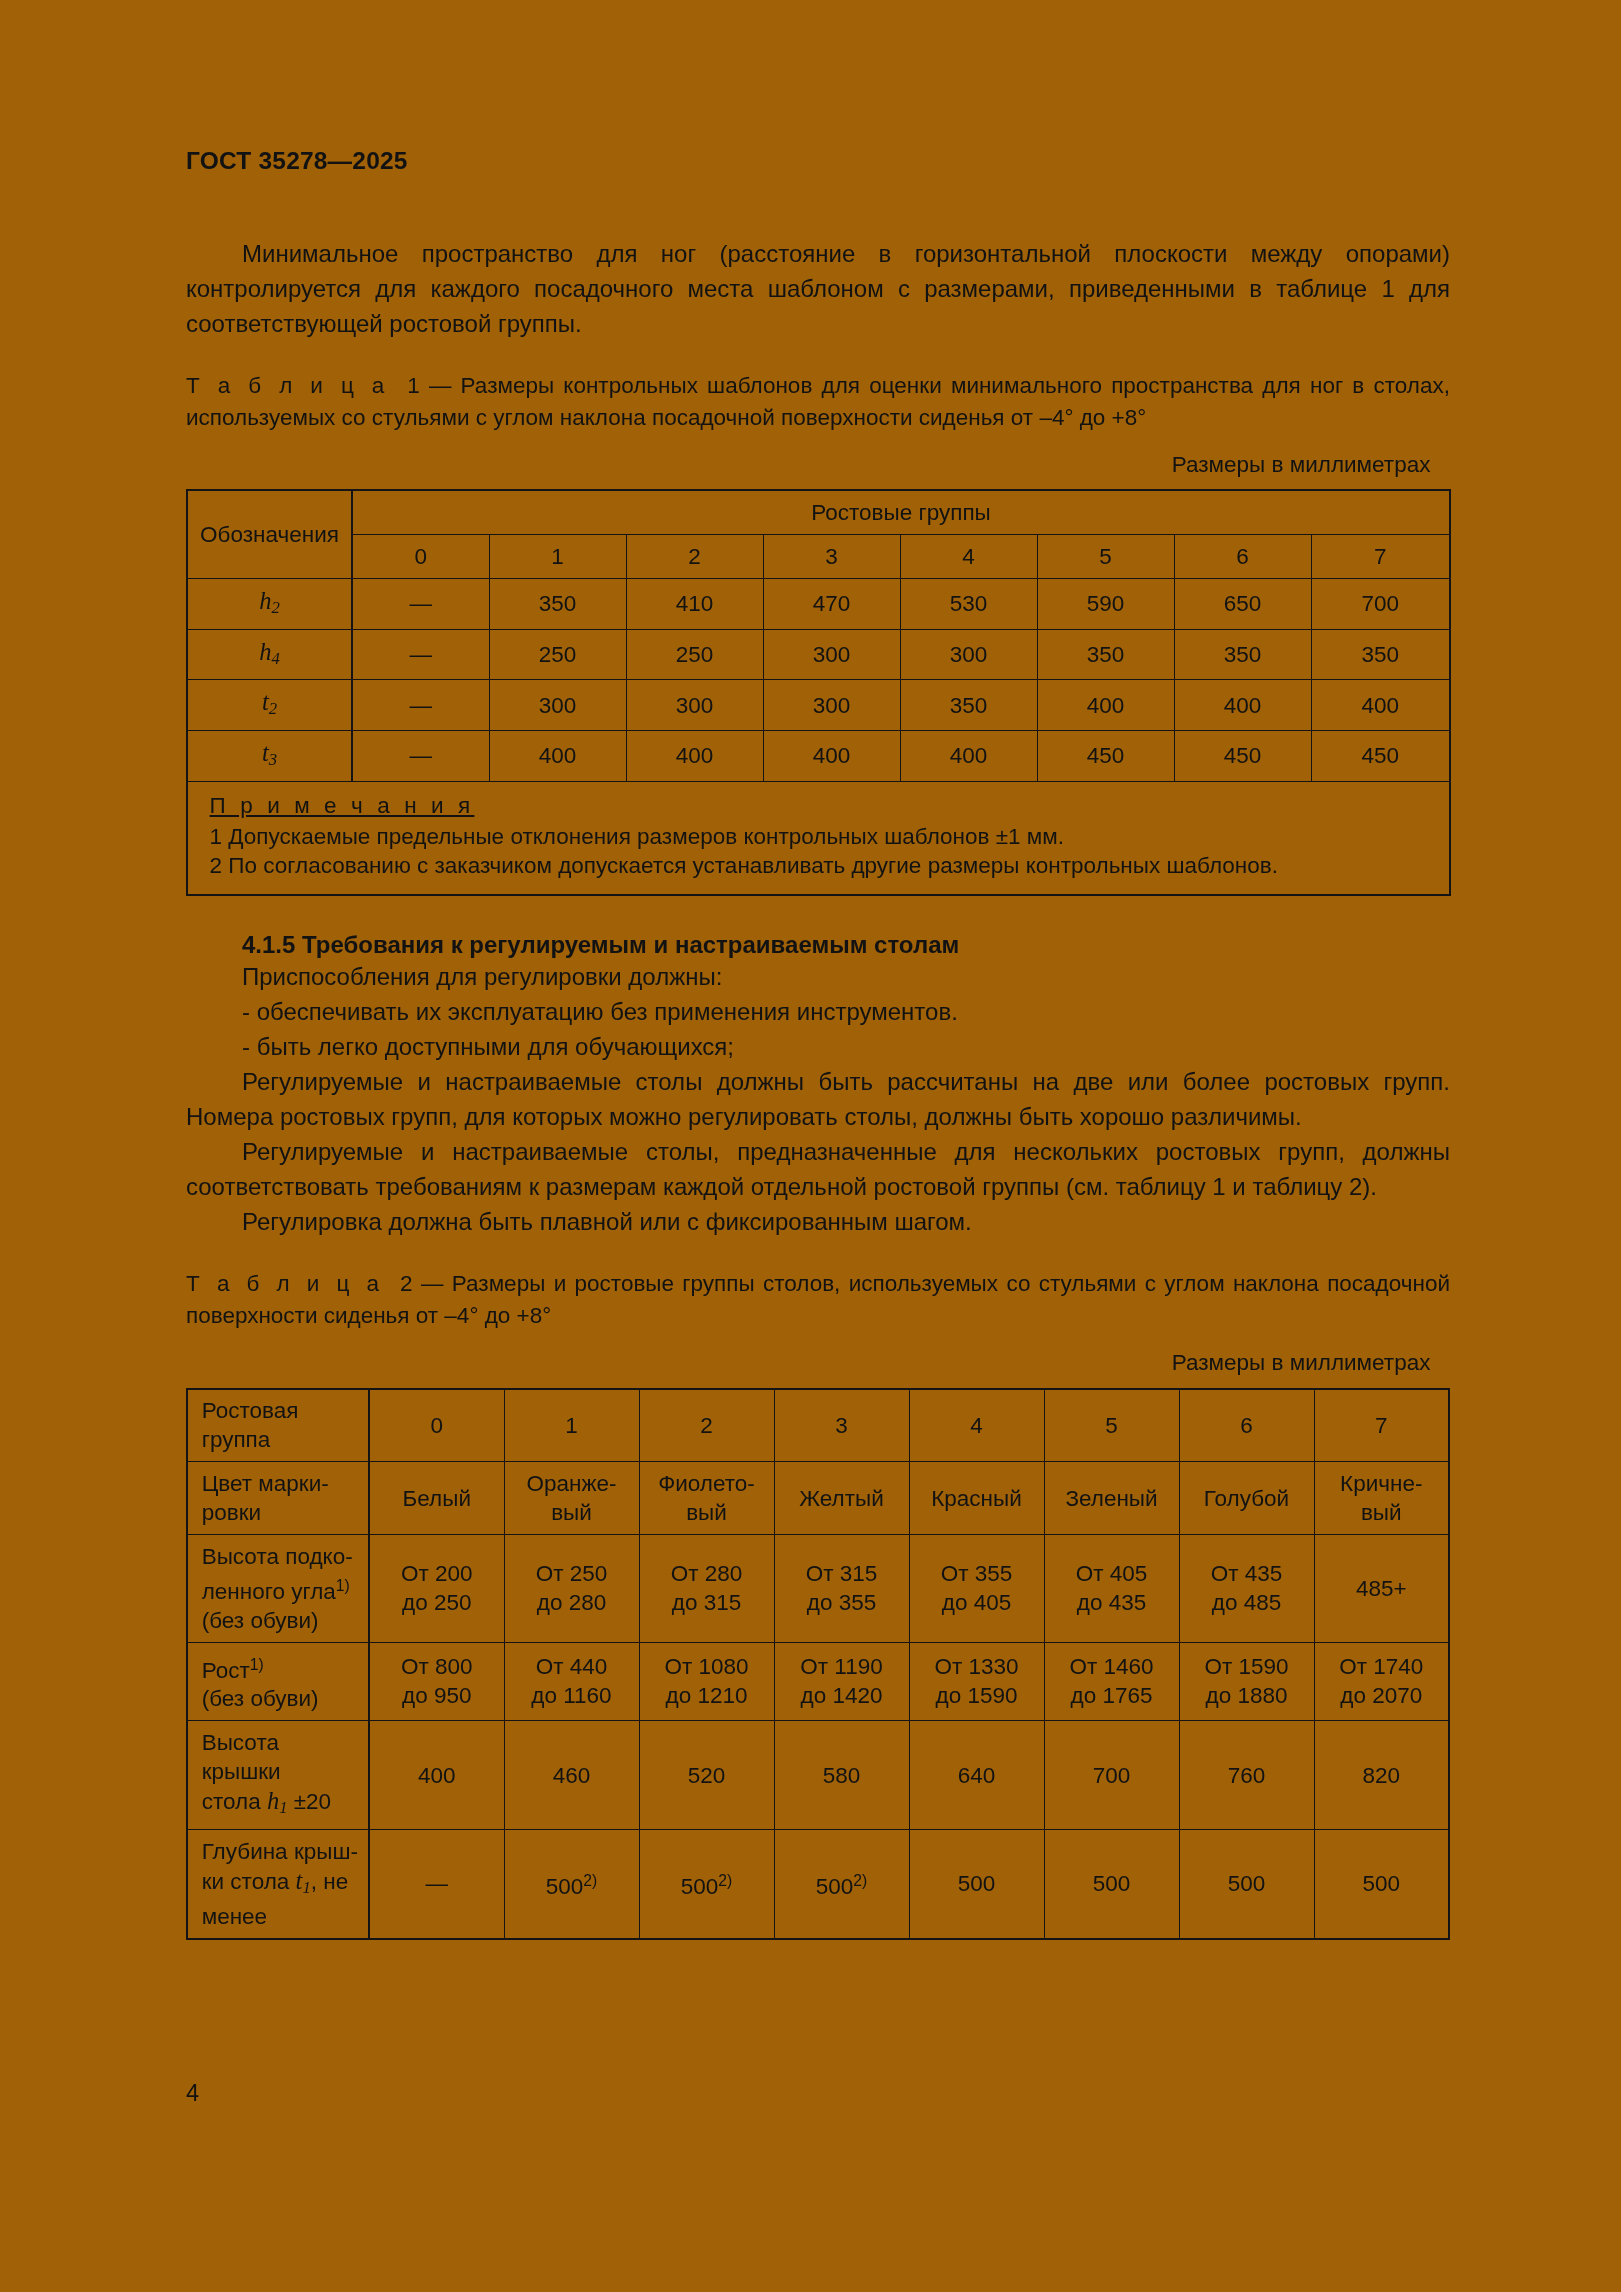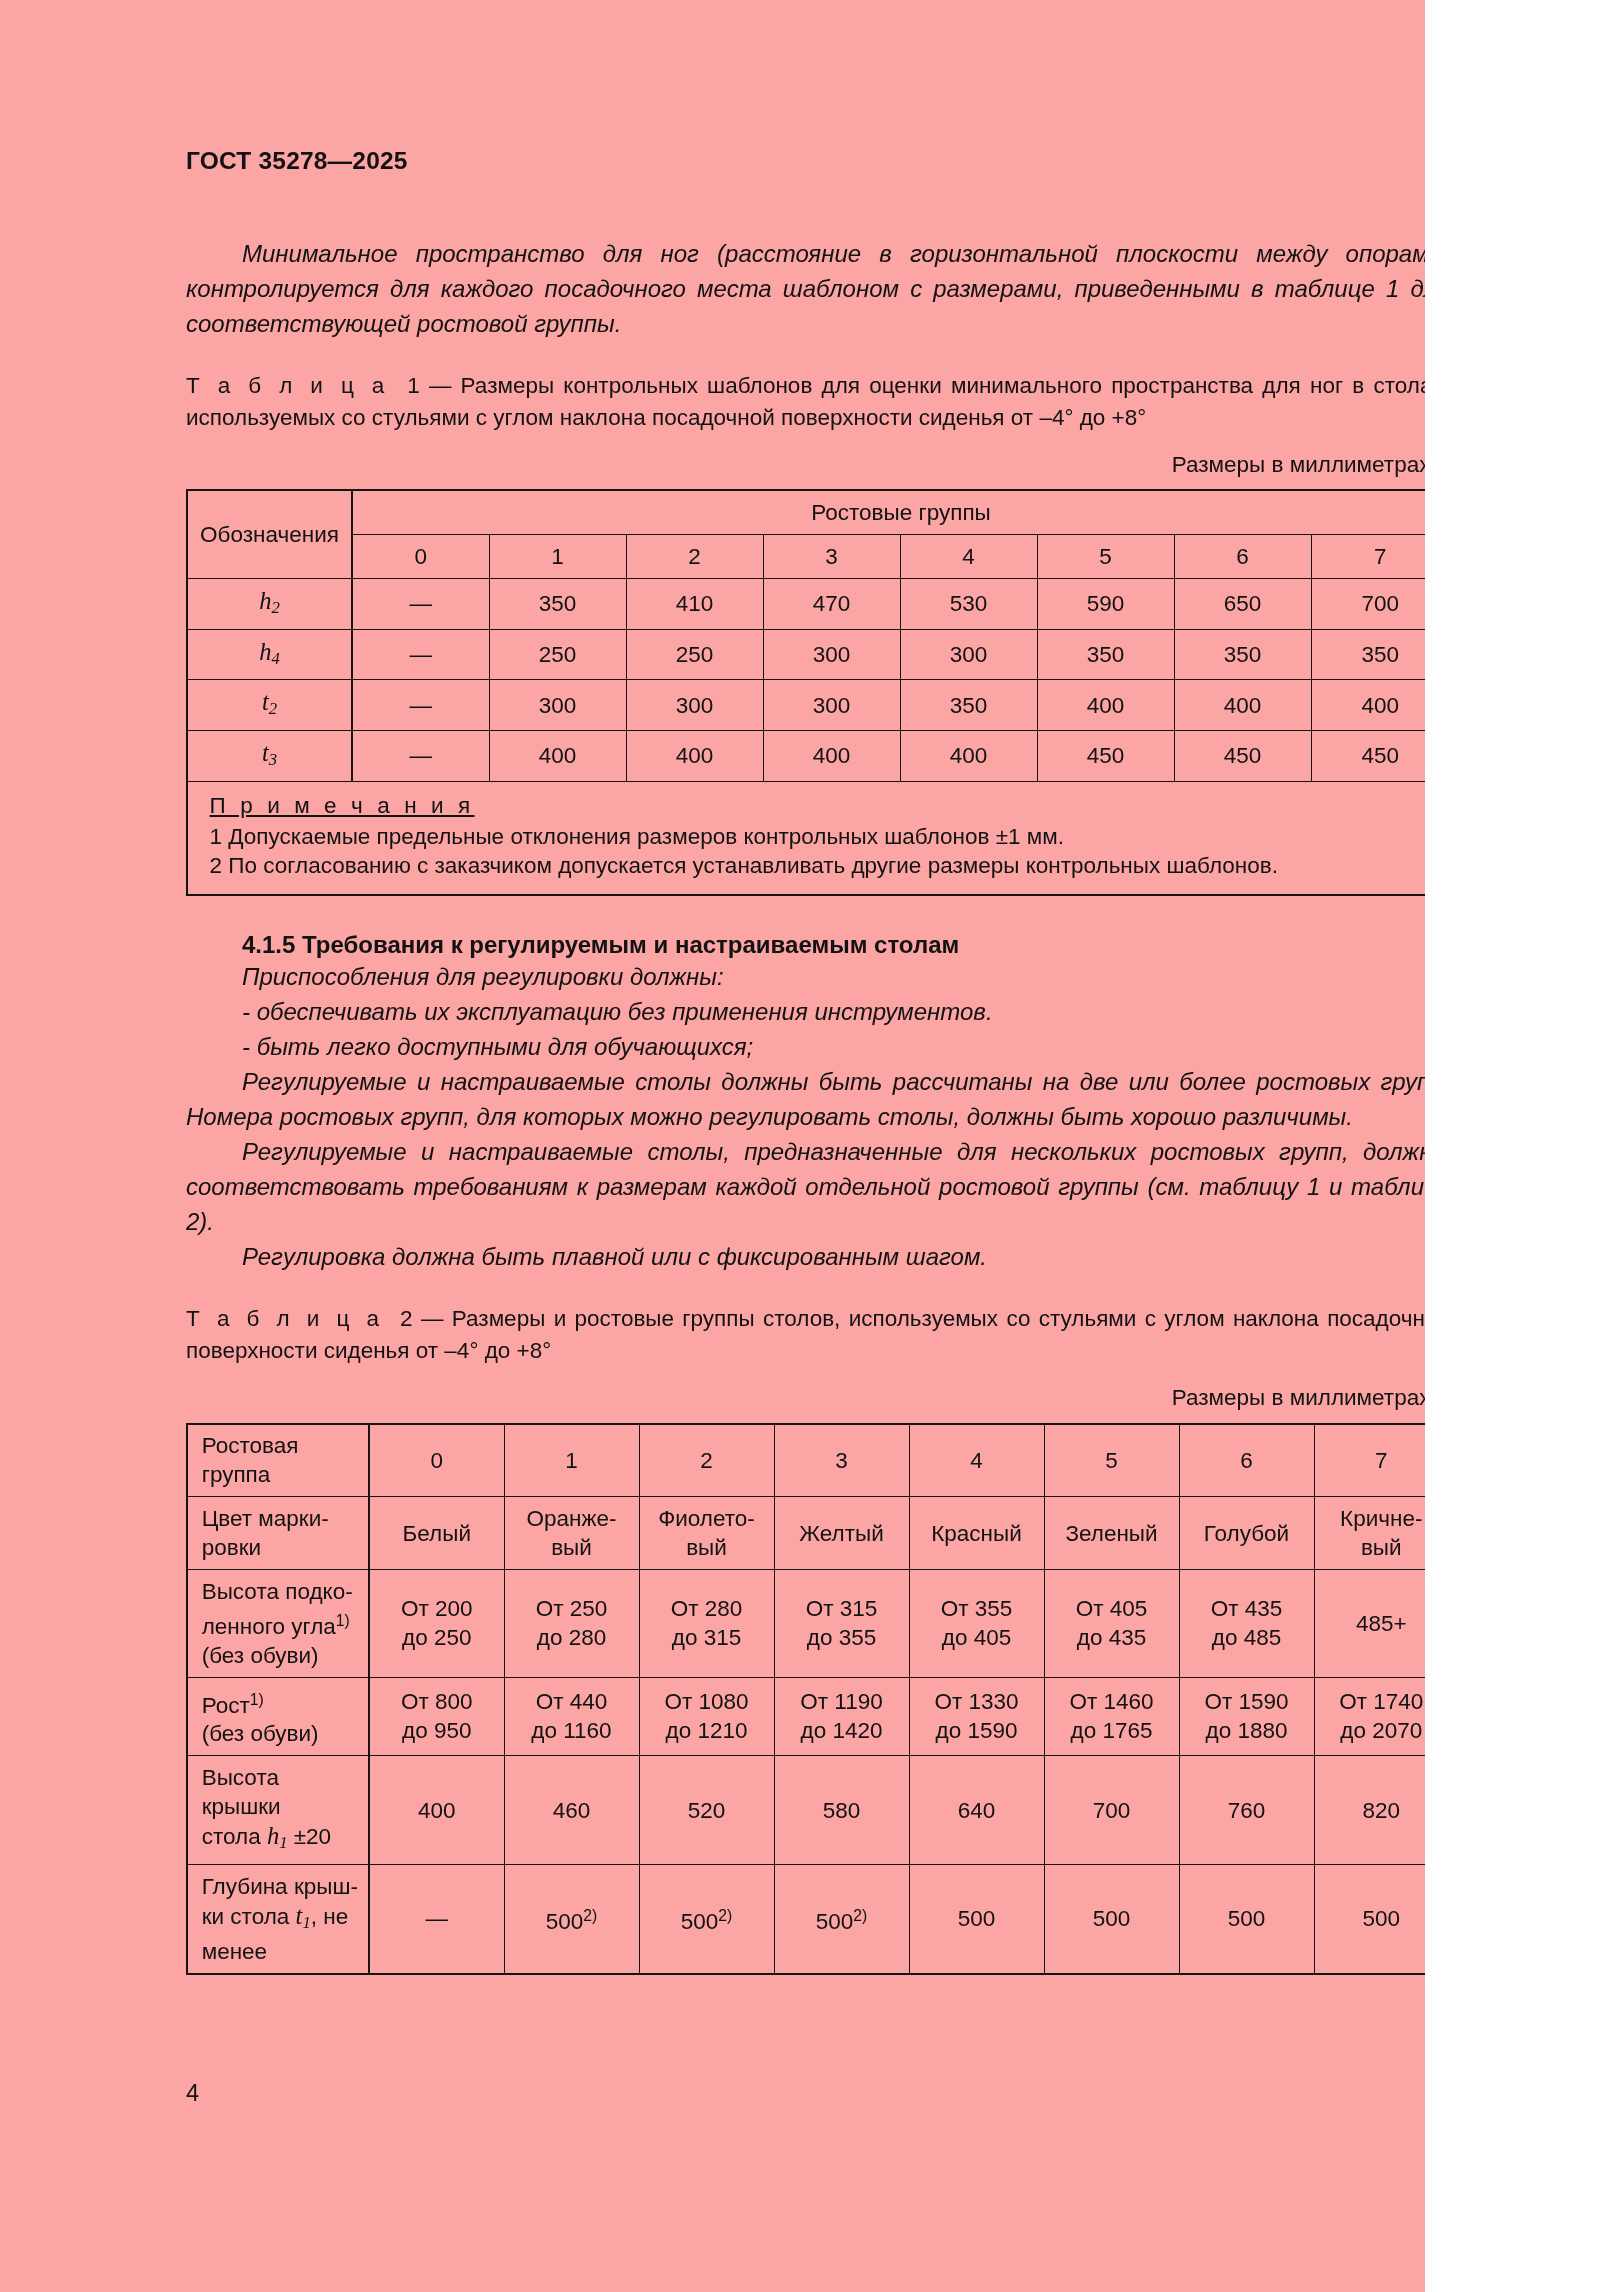--- a/index.html
+++ b/index.html
@@ -6,23 +6,23 @@
     margin: 0;
     padding: 0;
     background: #ffffff;
   }
   body {
     font-family: "Liberation Sans", sans-serif;
     color: #121212;
   }
   .page {
     position: relative;
-    width: 1425px;
+    width: 1621px;
     height: 2293px;
-    background: #fca5a5;
+    background: #a16207;
     box-sizing: border-box;
     overflow: hidden;
   }
   .content {
     position: absolute;
     left: 186px;
     top: 147px;
     width: 1264px;
   }
 
@@ -33,21 +33,20 @@
     margin: 0 0 61px 0;
   }
 
   p.para {
     font-size: 24px;
     line-height: 35px;
     margin: 0;
     text-align: justify;
     text-justify: inter-word;
     text-indent: 56px;
-    font-style: italic;
   }
   p.para.dash { text-indent: 56px; }
 
   .gap-12 { height: 11.8px; }
   .gap-18 { height: 17.6px; }
   .gap-30 { height: 29px; }
   .gap-36 { height: 35px; }
 
   .table-caption {
     font-size: 22.5px;

